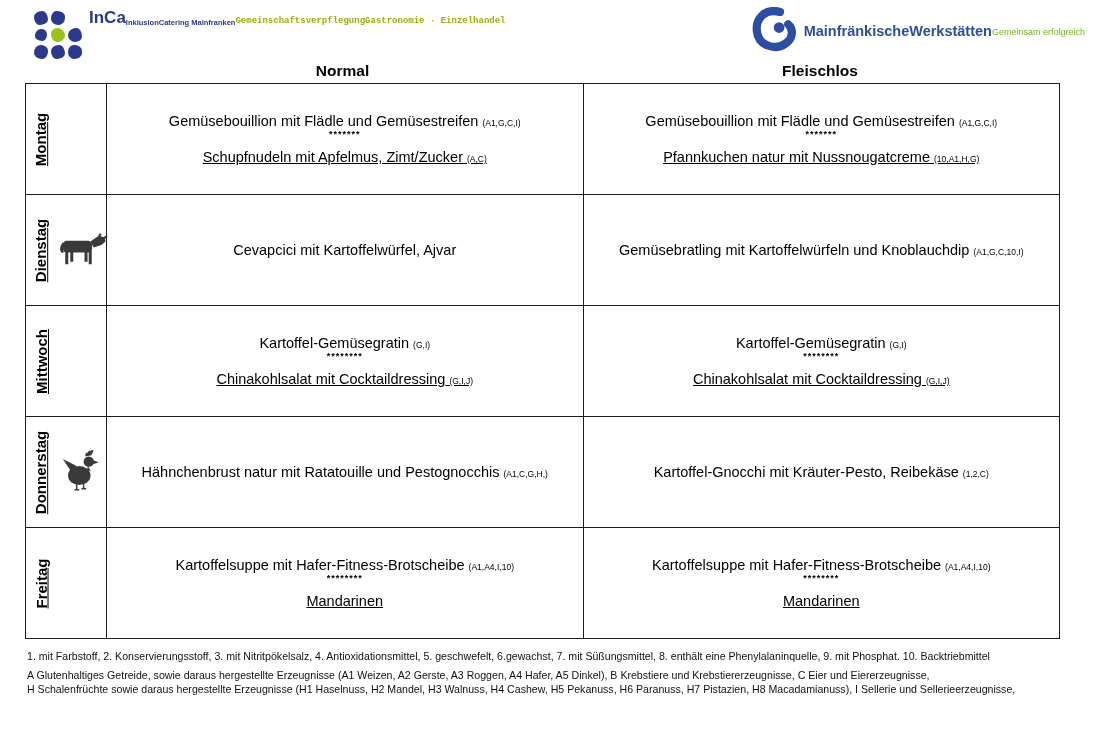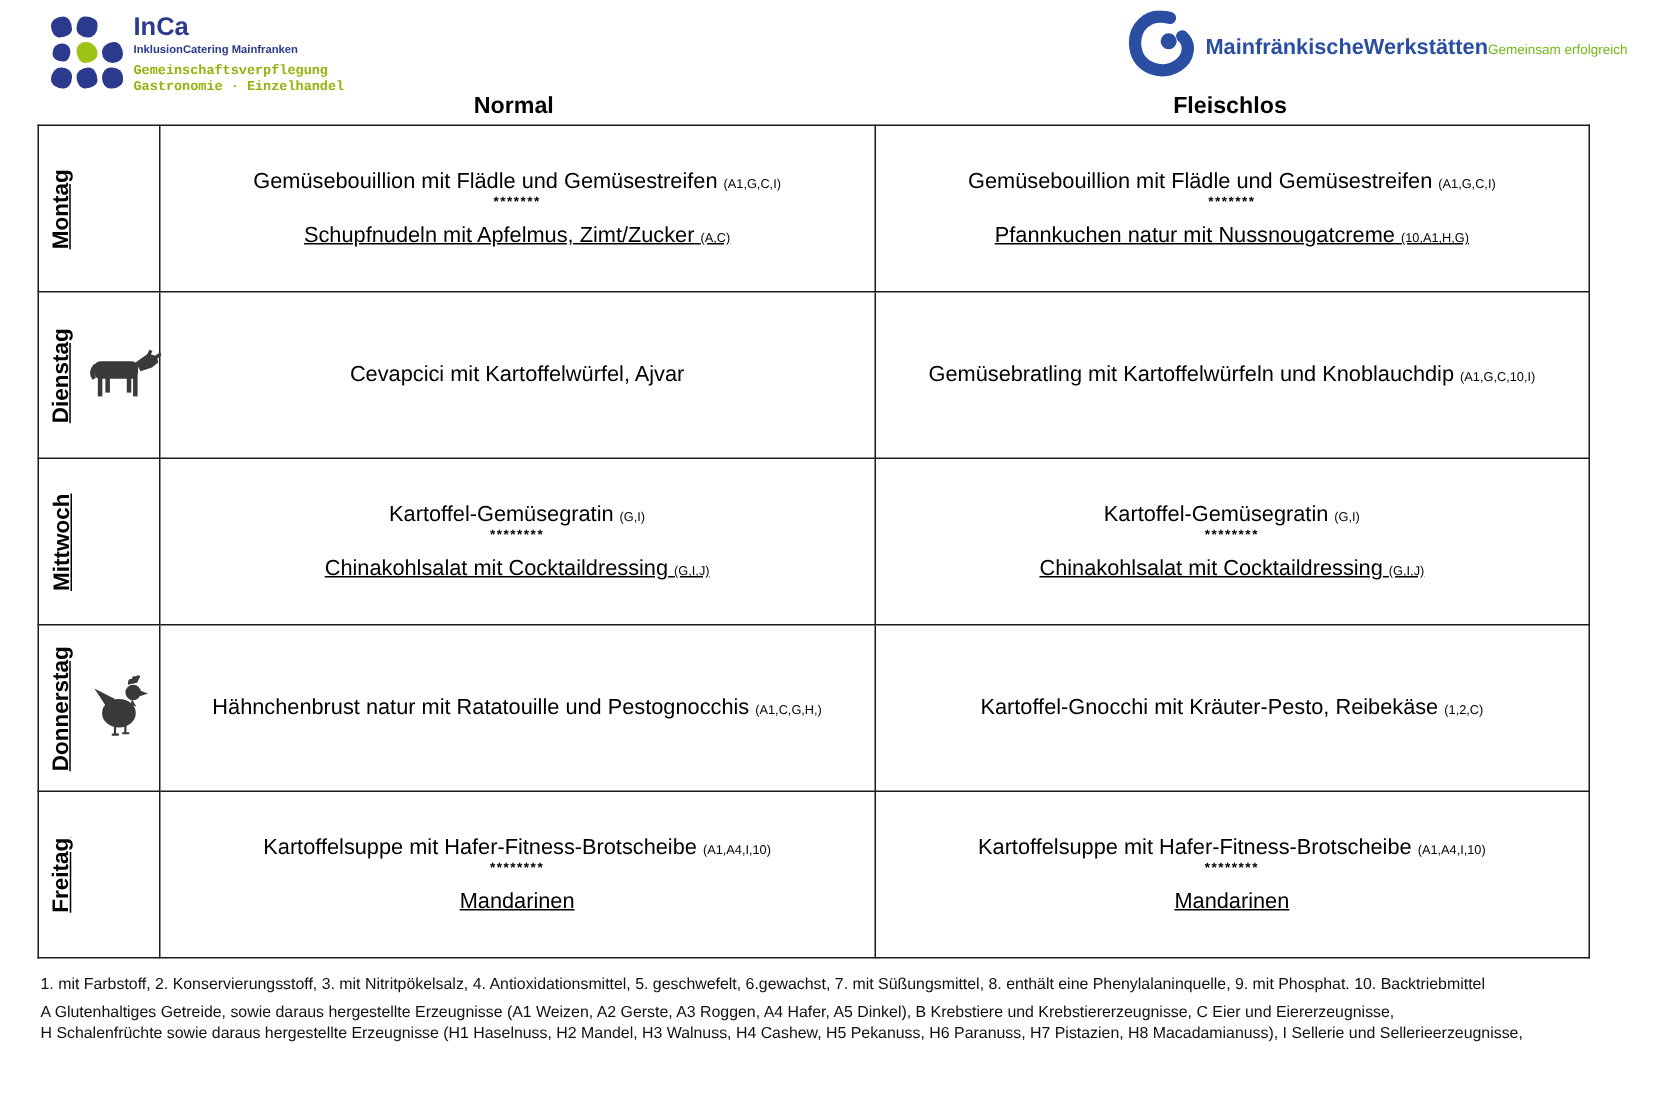--- a/index.html
+++ b/index.html
@@ -12,21 +12,21 @@
   .inca-logo{position:absolute;left:34px;top:9px;display:flex;gap:7px;align-items:flex-start;}
   .inca-blobs{display:grid;grid-template-columns:repeat(3,14px);grid-auto-rows:14px;gap:3px;margin-top:2px;}
   .blob{background:#2b3a8c;border-radius:58% 42% 60% 40% / 45% 60% 40% 55%;}
   .blob:nth-child(2){border-radius:40% 60% 45% 55% / 60% 40% 55% 45%;}
   .blob:nth-child(3){visibility:hidden;}
   .blob:nth-child(4){border-radius:52% 48% 38% 62% / 55% 45% 60% 40%;transform:scale(.85);}
   .blob:nth-child(5){background:#9dc217;border-radius:45% 55% 60% 40% / 40% 55% 45% 60%;}
   .blob:nth-child(6){border-radius:60% 40% 50% 50% / 50% 60% 40% 50%;}
   .blob:nth-child(7){border-radius:50% 50% 42% 58% / 58% 42% 55% 45%;}
   .blob:nth-child(9){border-radius:44% 56% 58% 42% / 52% 48% 44% 56%;}
-  .inca-text{display:flex;flex-direction:column;line-height:1.1;}
+  .inca-text{display:flex;flex-direction:row;line-height:1.1;align-items:flex-end;}
   .inca-name{color:#2b3a8c;font-weight:bold;font-size:17px;}
   .inca-sub{color:#2b3a8c;font-weight:bold;font-size:7.5px;margin-top:1px;}
   .inca-g{color:#93b30e;font-weight:bold;font-size:9px;line-height:1.25;font-family:Liberation Mono, monospace;}
   .inca-g.first{margin-top:5px;}
   .title-block{text-align:center;padding-top:8px;}
   .title{font-size:19px;font-weight:bold;}
   .date{font-size:14px;font-style:italic;margin-top:3px;}
   .mfw-logo{position:absolute;right:26px;top:7px;display:flex;align-items:center;gap:6px;}
   .mfw-text{display:flex;flex-direction:row;}
   .mfw-l{color:#2b4ea3;font-weight:bold;font-size:14.5px;line-height:1.08;}

